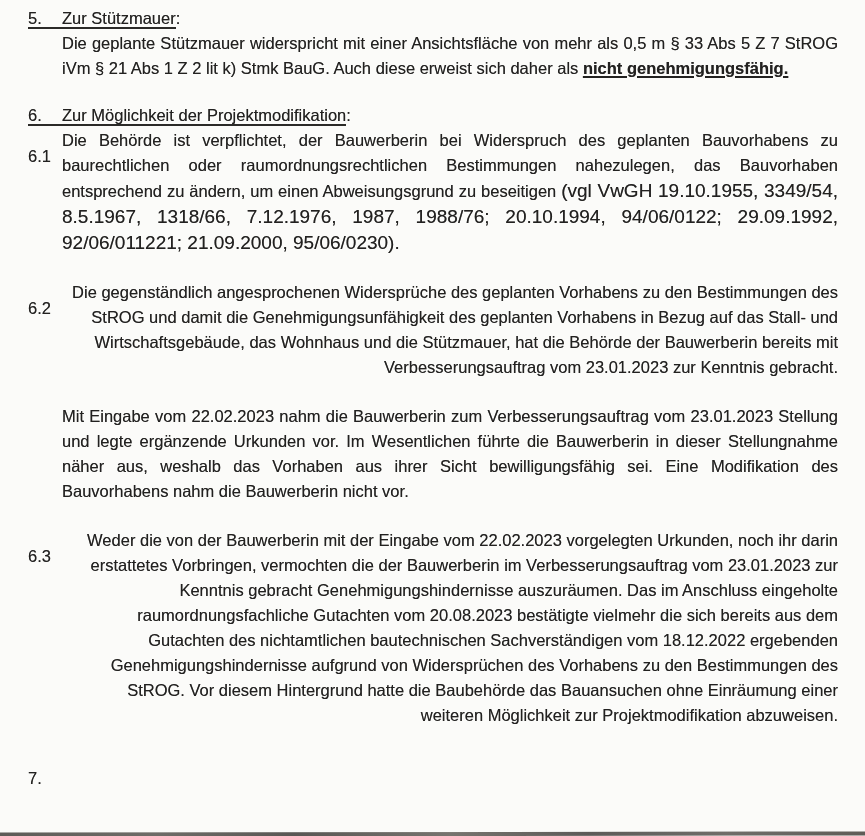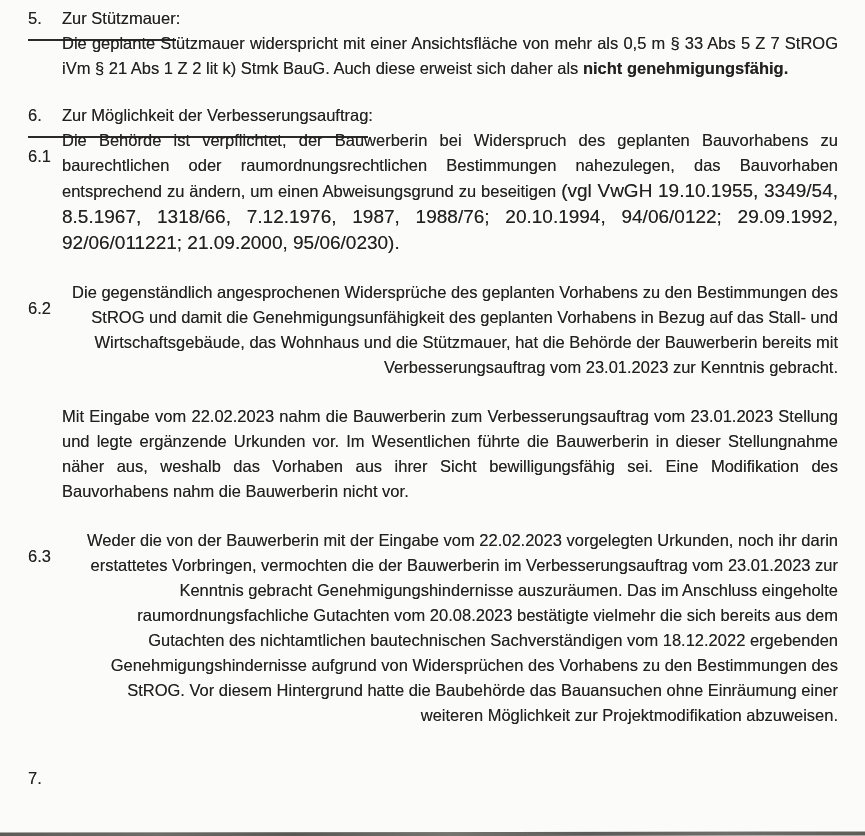--- a/index.html
+++ b/index.html
@@ -24,21 +24,21 @@
     padding: 6px 27px 0 28px;
     text-shadow: 0 0 0.45px rgba(30,30,30,0.55);
   }
   .heading {
     font-size: 16.5px;
     line-height: 25px;
     white-space: nowrap;
   }
   .heading .hu {
     border-bottom: 2px solid #2b2a28;
-    padding-bottom: 12px;
+    padding-bottom: 0px;
   }
   .heading .hnum {
     display: inline-block;
     width: 34px;
   }
   .para {
     position: relative;
     padding-left: 34px;
     font-size: 16.5px;
     line-height: 25px;
@@ -48,20 +48,21 @@
     left: 0;
     top: 16px;
   }
   .just { text-align: justify; }
   .left { text-align: right; }
   .mt-h6   { margin-top: 22px; }
   .mt-par  { margin-top: 24px; }
   .mt-last { margin-top: 22px; }
   .emph {
     font-weight: 700;
+    text-decoration: underline;
     text-decoration-thickness: 2px;
     text-underline-offset: 2px;
   }
   .citation {
     font-size: 19px;
   }
   .scan-edge {
     position: absolute;
     bottom: 0;
     left: 0;
@@ -81,21 +82,21 @@
 
   <div class="heading">
     <span class="hu"><span class="hnum">5.</span><span>Zur Stützmauer</span></span><span>:</span>
   </div>
 
   <div class="para just">
     <span>Die geplante Stützmauer widerspricht mit einer Ansichtsfläche von mehr als 0,5 m § 33 Abs 5 Z 7 StROG iVm § 21 Abs 1 Z 2 lit k) Stmk BauG. Auch diese erweist sich daher als </span><span class="emph">nicht genehmigungsfähig.</span>
   </div>
 
   <div class="heading mt-h6">
-    <span class="hu"><span class="hnum">6.</span><span>Zur Möglichkeit der Verbesserungsauftrag</span></span><span>:</span>
+    <span class="hu"><span class="hnum">6.</span><span>Zur Möglichkeit der Projektmodifikation</span></span><span>:</span>
   </div>
 
   <div class="para just">
     <span class="pnum">6.1</span>
     <span>Die Behörde ist verpflichtet, der Bauwerberin bei Widerspruch des geplanten Bauvorhabens zu baurechtlichen oder raumordnungsrechtlichen Bestimmungen nahezulegen, das Bauvorhaben entsprechend zu ändern, um einen Abweisungsgrund zu beseitigen </span><span class="citation">(vgl VwGH 19.10.1955, 3349/54, 8.5.1967, 1318/66, 7.12.1976, 1987, 1988/76; 20.10.1994, 94/06/0122; 29.09.1992, 92/06/011221; 21.09.2000, 95/06/0230).</span>
   </div>
 
   <div class="para left mt-par">
     <span class="pnum">6.2</span>
     <span>Die gegenständlich angesprochenen Widersprüche des geplanten Vorhabens zu den Bestimmungen des StROG und damit die Genehmigungsunfähigkeit des geplanten Vorhabens in Bezug auf das Stall- und Wirtschaftsgebäude, das Wohnhaus und die Stützmauer, hat die Behörde der Bauwerberin bereits mit Verbesserungsauftrag vom 23.01.2023 zur Kenntnis gebracht.</span>

